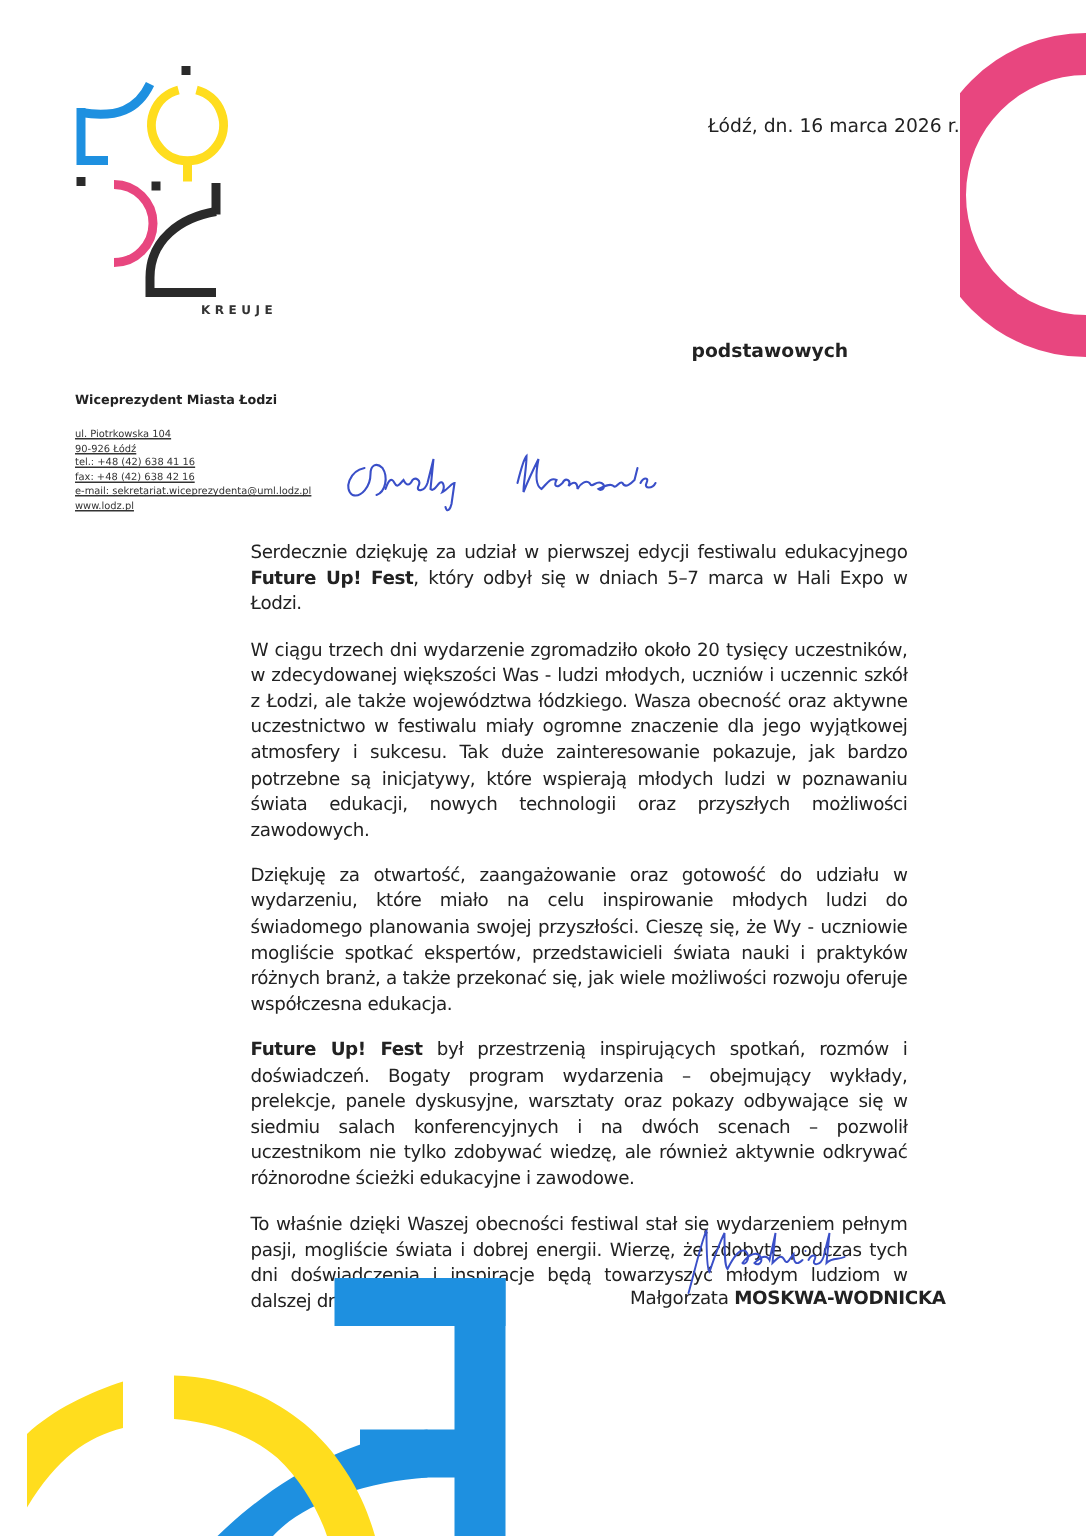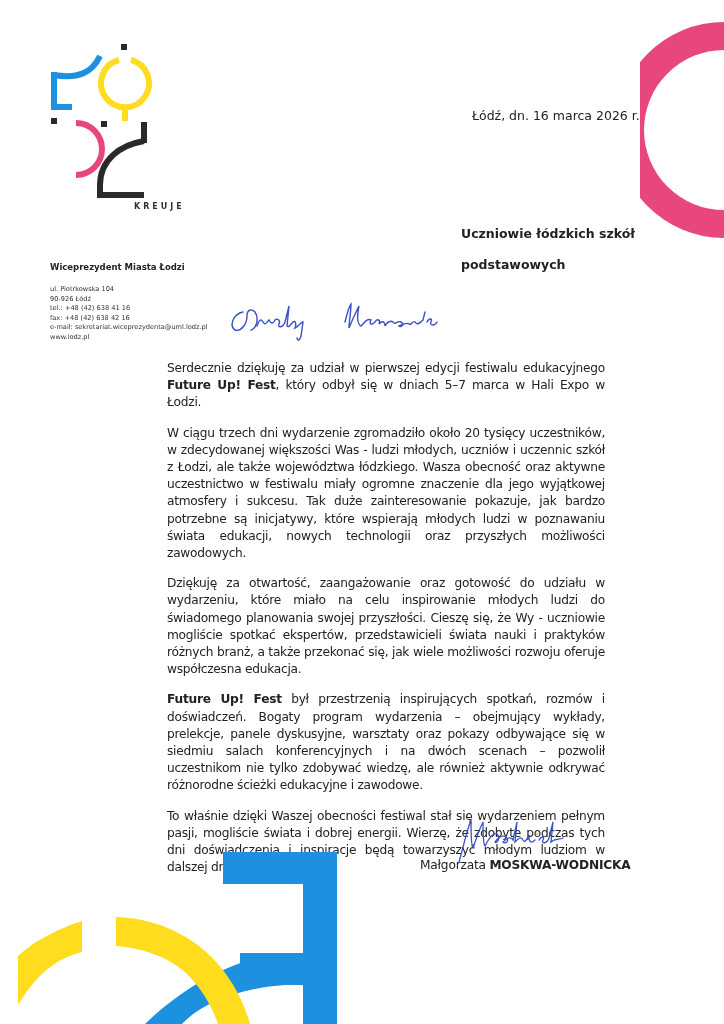--- a/index.html
+++ b/index.html
@@ -3,23 +3,23 @@
 <meta charset="utf-8">
 <style>
   html, body { margin: 0; padding: 0; background: #ffffff; }
   body { width: 724px; height: 1024px; position: relative; overflow: hidden; font-family: "Liberation Sans", sans-serif; color: #1f1f1f; }
   .abs { position: absolute; }
 
   .logo { left: 40px; top: 35px; width: 120px; height: 185px; }
   .logo-caption { left: 94px; top: 202px; font-size: 8px; font-weight: 700; letter-spacing: 3px; color: #333; font-family: "DejaVu Sans", sans-serif; padding-left: 40px; }
 
   .sender-title { left: 50px; top: 262px; font-size: 8.5px; font-weight: 700; color: #222; font-family: "DejaVu Sans", sans-serif; text-align: center; }
-  .sender-addr { left: 50px; top: 285px; font-size: 6.6px; line-height: 9.6px; color: #333; font-family: "DejaVu Sans", sans-serif; }
+  .sender-addr { left: 50px; top: 285px; font-size: 6.6px; line-height: 9.6px; color: #333; font-family: "DejaVu Sans", sans-serif; text-decoration: underline; }
 
-  .date { left: 472px; top: 76px; font-size: 12.5px; color: #222; font-family: "DejaVu Sans", sans-serif; margin-top: 32px; }
+  .date { left: 472px; top: 76px; font-size: 12.5px; color: #222; font-family: "DejaVu Sans", sans-serif; }
 
   .recipient { left: 461px; top: 218px; font-size: 12.5px; font-weight: 700; color: #222; line-height: 31px; font-family: "DejaVu Sans", sans-serif; }
 
   .salutation-sig { left: 225px; top: 292px; width: 280px; height: 52px; }
 
   .body-text { left: 151px; top: 360px; width: 454px; font-size: 12.2px; line-height: 17.2px; color: #222; text-align: justify; font-family: "DejaVu Sans", sans-serif; letter-spacing: -0.25px; }
   .body-text p { margin: 0 0 13px 16px; }
   .body-text b { font-weight: 700; }
 
   .signature { left: 455px; top: 812px; width: 120px; height: 55px; }
@@ -67,21 +67,20 @@
   <div>www.lodz.pl</div>
 </div>
 
 <div class="abs date">Łódź, dn. 16 marca 2026 r.</div>
 
 <svg class="abs pink-arc" viewBox="0 0 84 220">
   <path d="M84 2 A 108 108 0 0 0 84 218 L84 190 A 80 80 0 0 1 84 30 Z" fill="#e8467f"></path>
 </svg>
 
 <div class="abs recipient">
-  <div>Uczniowie łódzkich szkół</div>
   <div>podstawowych</div>
 </div>
 
 <svg class="abs salutation-sig" viewBox="0 0 280 52">
   <title>Drodzy Uczniowie</title>
   <g fill="none" stroke="#3a4fc8" stroke-width="1.4" stroke-linecap="round">
     <path d="M18 20 C 8 22, 4 34, 10 38 C 16 40, 22 32, 22 24 C 22 18, 26 16, 30 20 C 34 26, 32 36, 26 38"></path>
     <path d="M32 34 C 34 28, 36 26, 38 30 C 40 34, 42 30, 44 28 C 46 32, 48 32, 50 28 C 52 26, 56 28, 54 32 C 52 36, 58 36, 60 30 L 64 14 L 62 34 C 64 36, 66 32, 68 30 C 70 28, 72 32, 70 36 C 74 34, 76 30, 78 30 L 76 44 C 75 48, 73 50, 72 46"></path>
     <path d="M120 30 C 122 22, 124 14, 126 12 C 126 20, 124 30, 124 36 C 128 26, 132 18, 134 14 C 132 24, 132 32, 136 34 C 140 30, 142 26, 146 28 C 144 32, 146 34, 150 30 C 152 26, 156 28, 154 32 C 158 28, 160 30, 160 34 C 162 30, 166 28, 168 30 C 170 34, 172 28, 176 30 C 180 32, 176 36, 174 34 C 178 32, 182 30, 184 32 C 186 34, 188 28, 190 30 C 192 34, 196 30, 198 28 L 200 20 M 202 30 C 204 26, 208 26, 206 30 C 204 34, 210 34, 212 30"></path>
   </g>

